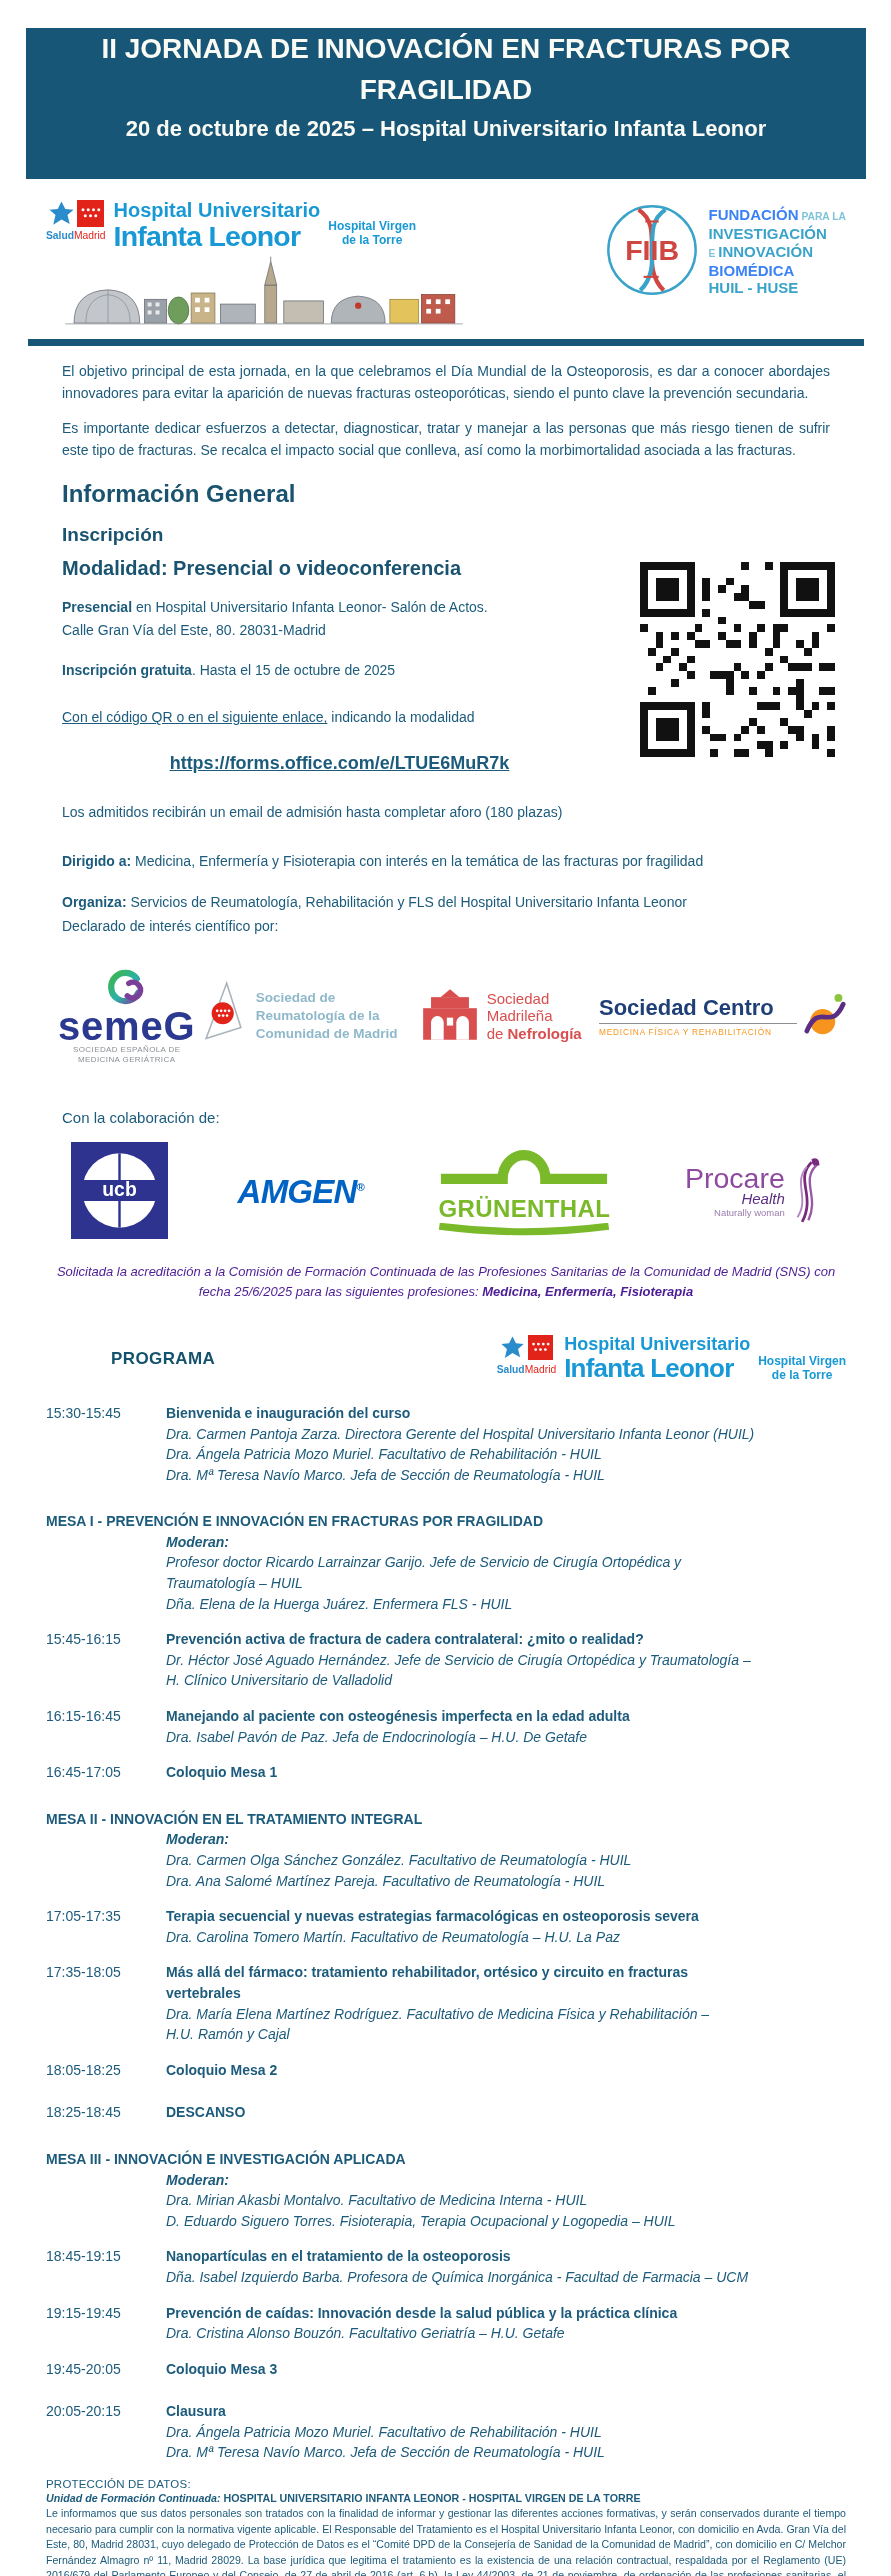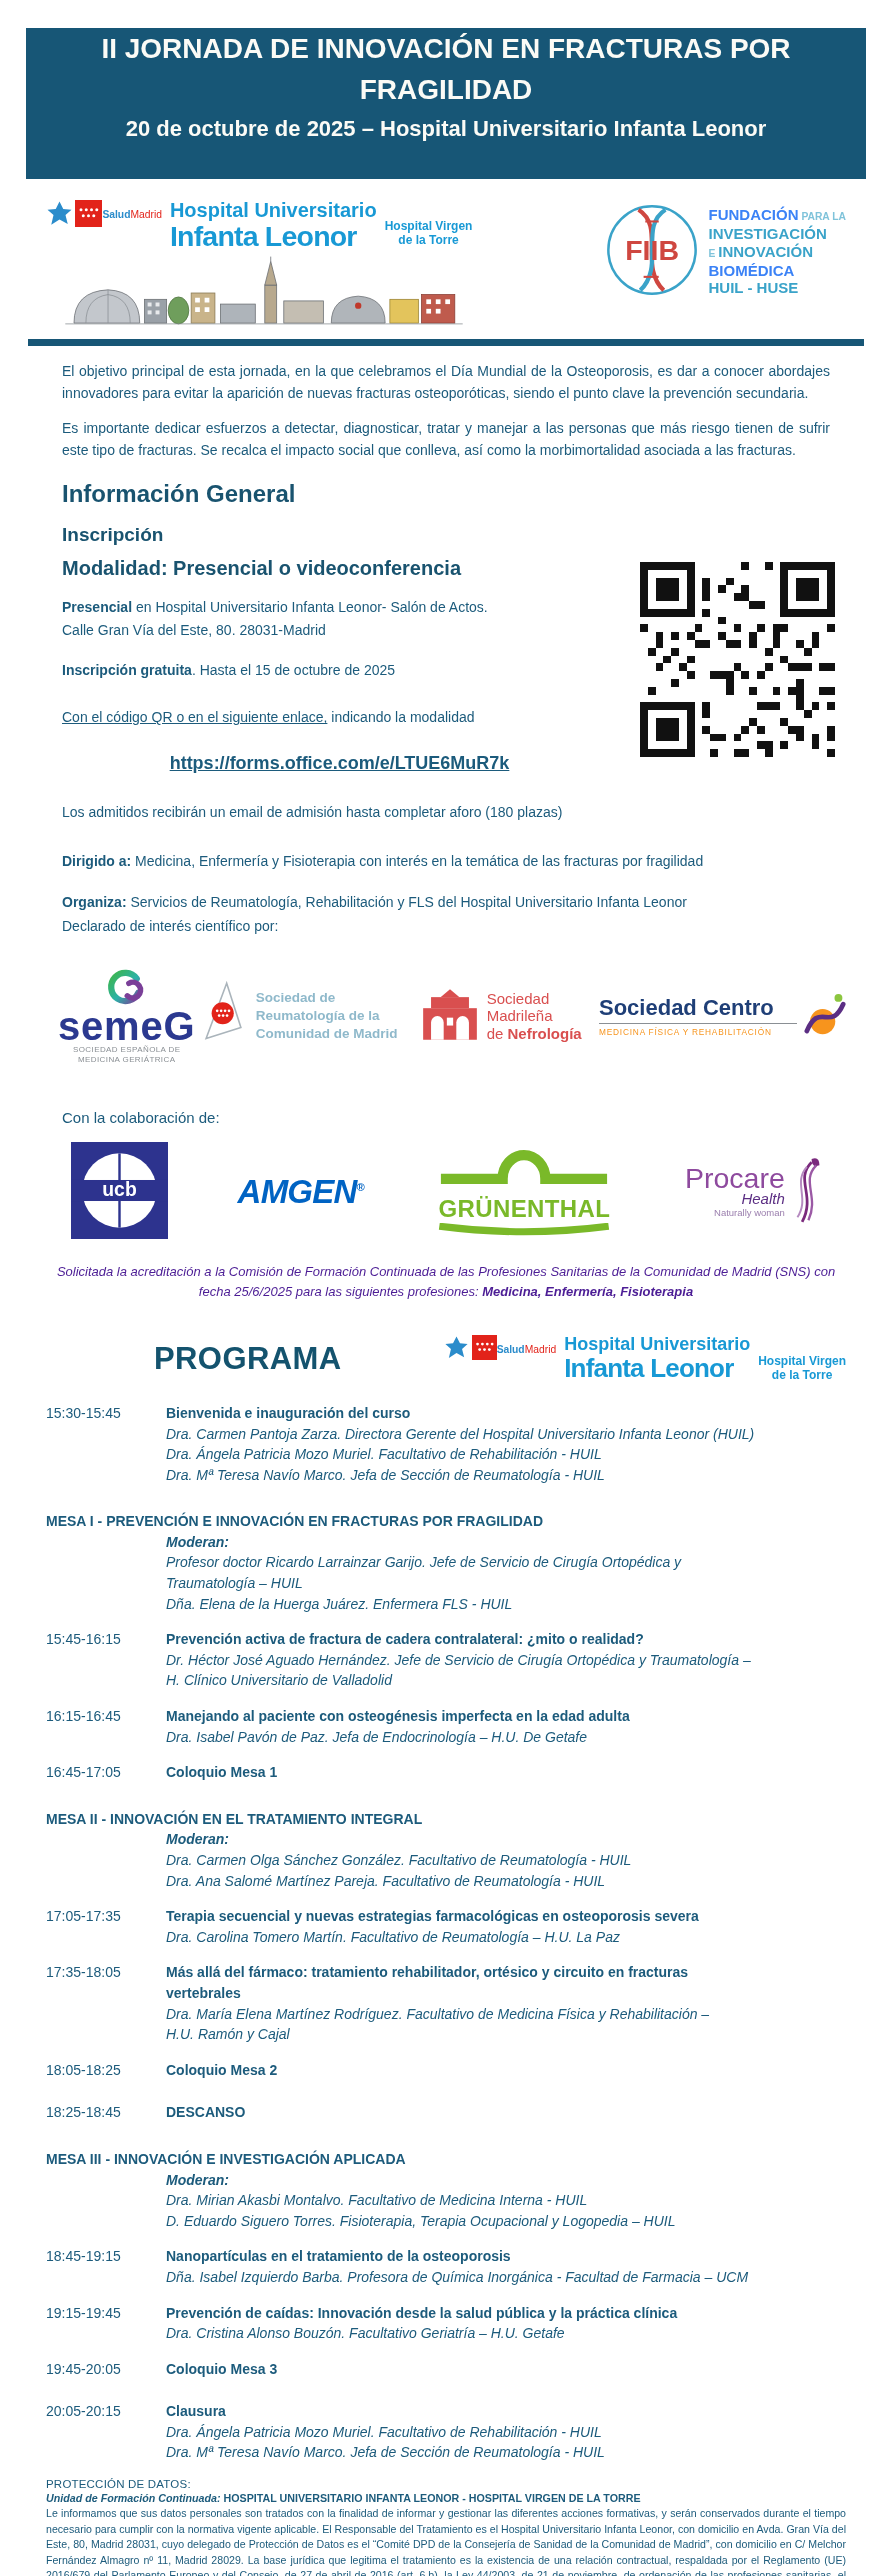--- a/index.html
+++ b/index.html
@@ -11,21 +11,21 @@
   .banner{
     background:#175676;margin:28px 26px 0;height:151px;
     display:flex;flex-direction:column;justify-content:flex-start;align-items:center;
     text-align:center;color:#fbfbf6;
   }
   .banner .t{font-size:28px;font-weight:bold;line-height:41px;max-width:698px;}
   .banner .s{font-size:22px;font-weight:bold;margin-top:6.3px;}
 
   .logo-row{margin:20.6px 46px 0;display:flex;justify-content:space-between;align-items:flex-start;height:133px;}
   .hosp{display:flex;gap:8px;align-items:flex-start;}
-  .hosp .emb{display:flex;flex-direction:row;align-items:center;}
+  .hosp .emb{display:flex;flex-direction:column;align-items:center;}
   .hosp .emb .icons{display:flex;gap:2.4px;align-items:flex-end;}
   .hosp .cap{font-size:10.3px;margin-top:0.8px;}
   .hosp .cap .b{color:#2b8ccb;} .hosp .cap .r{color:#e2231a;}
   .hosp .txt{color:#1899d5;line-height:1;}
   .hosp .txt .l1{font-size:20px;font-weight:bold;}
   .hosp .txt .l2{font-size:28.5px;font-weight:bold;margin-top:2.4px;letter-spacing:-0.8px;}
   .hosp .side{color:#1899d5;font-size:12px;font-weight:bold;line-height:13.5px;margin-top:20.6px;text-align:center;}
   .hosp-left{display:flex;flex-direction:column;}
   .skyline{margin-top:4.8px;margin-left:16px;}
   .fiib{display:flex;gap:9.5px;align-items:center;margin-top:3.2px;}
@@ -79,21 +79,21 @@
   .gru{display:flex;flex-direction:column;align-items:center;}
   .gru .word{color:#7ab929;font-size:24px;font-weight:bold;letter-spacing:0.4px;margin-top:-6.3px;}
   .procare{display:flex;align-items:center;gap:3.2px;}
   .procare .t1{font-size:28.5px;color:#8e4a9e;line-height:24px;}
   .procare .t2{font-size:15px;font-style:italic;color:#5b2e83;text-align:right;}
   .procare .t3{font-size:9.5px;color:#9b7fae;text-align:right;}
 
   .accred{margin:17.4px 32px 0;text-align:center;color:#4c1d95;font-style:italic;font-size:13px;line-height:20.6px;}
 
   .prog-head{margin:32px 46px 0;display:flex;align-items:center;justify-content:space-between;}
-  .prog-title{font-size:31px;font-weight:bold;color:#14536e;margin-left:108px;letter-spacing:0.4px;}
+  .prog-title{font-size:17px;font-weight:bold;color:#14536e;margin-left:65px;letter-spacing:0.4px;}
   .prog-head .hosp .txt .l1{font-size:18px;}
   .prog-head .hosp .txt .l2{font-size:26px;}
 
   .program{margin:20.6px 46px 0;font-size:14px;line-height:20.6px;}
   .item{display:flex;margin-bottom:15px;}
   .item .time{width:120px;flex:none;}
   .item .body{flex:1;}
   .title{font-weight:bold;white-space:pre-line;}
   .speak{font-style:italic;white-space:pre-line;}
   .mesa{margin:26px 0 15px 0;}

